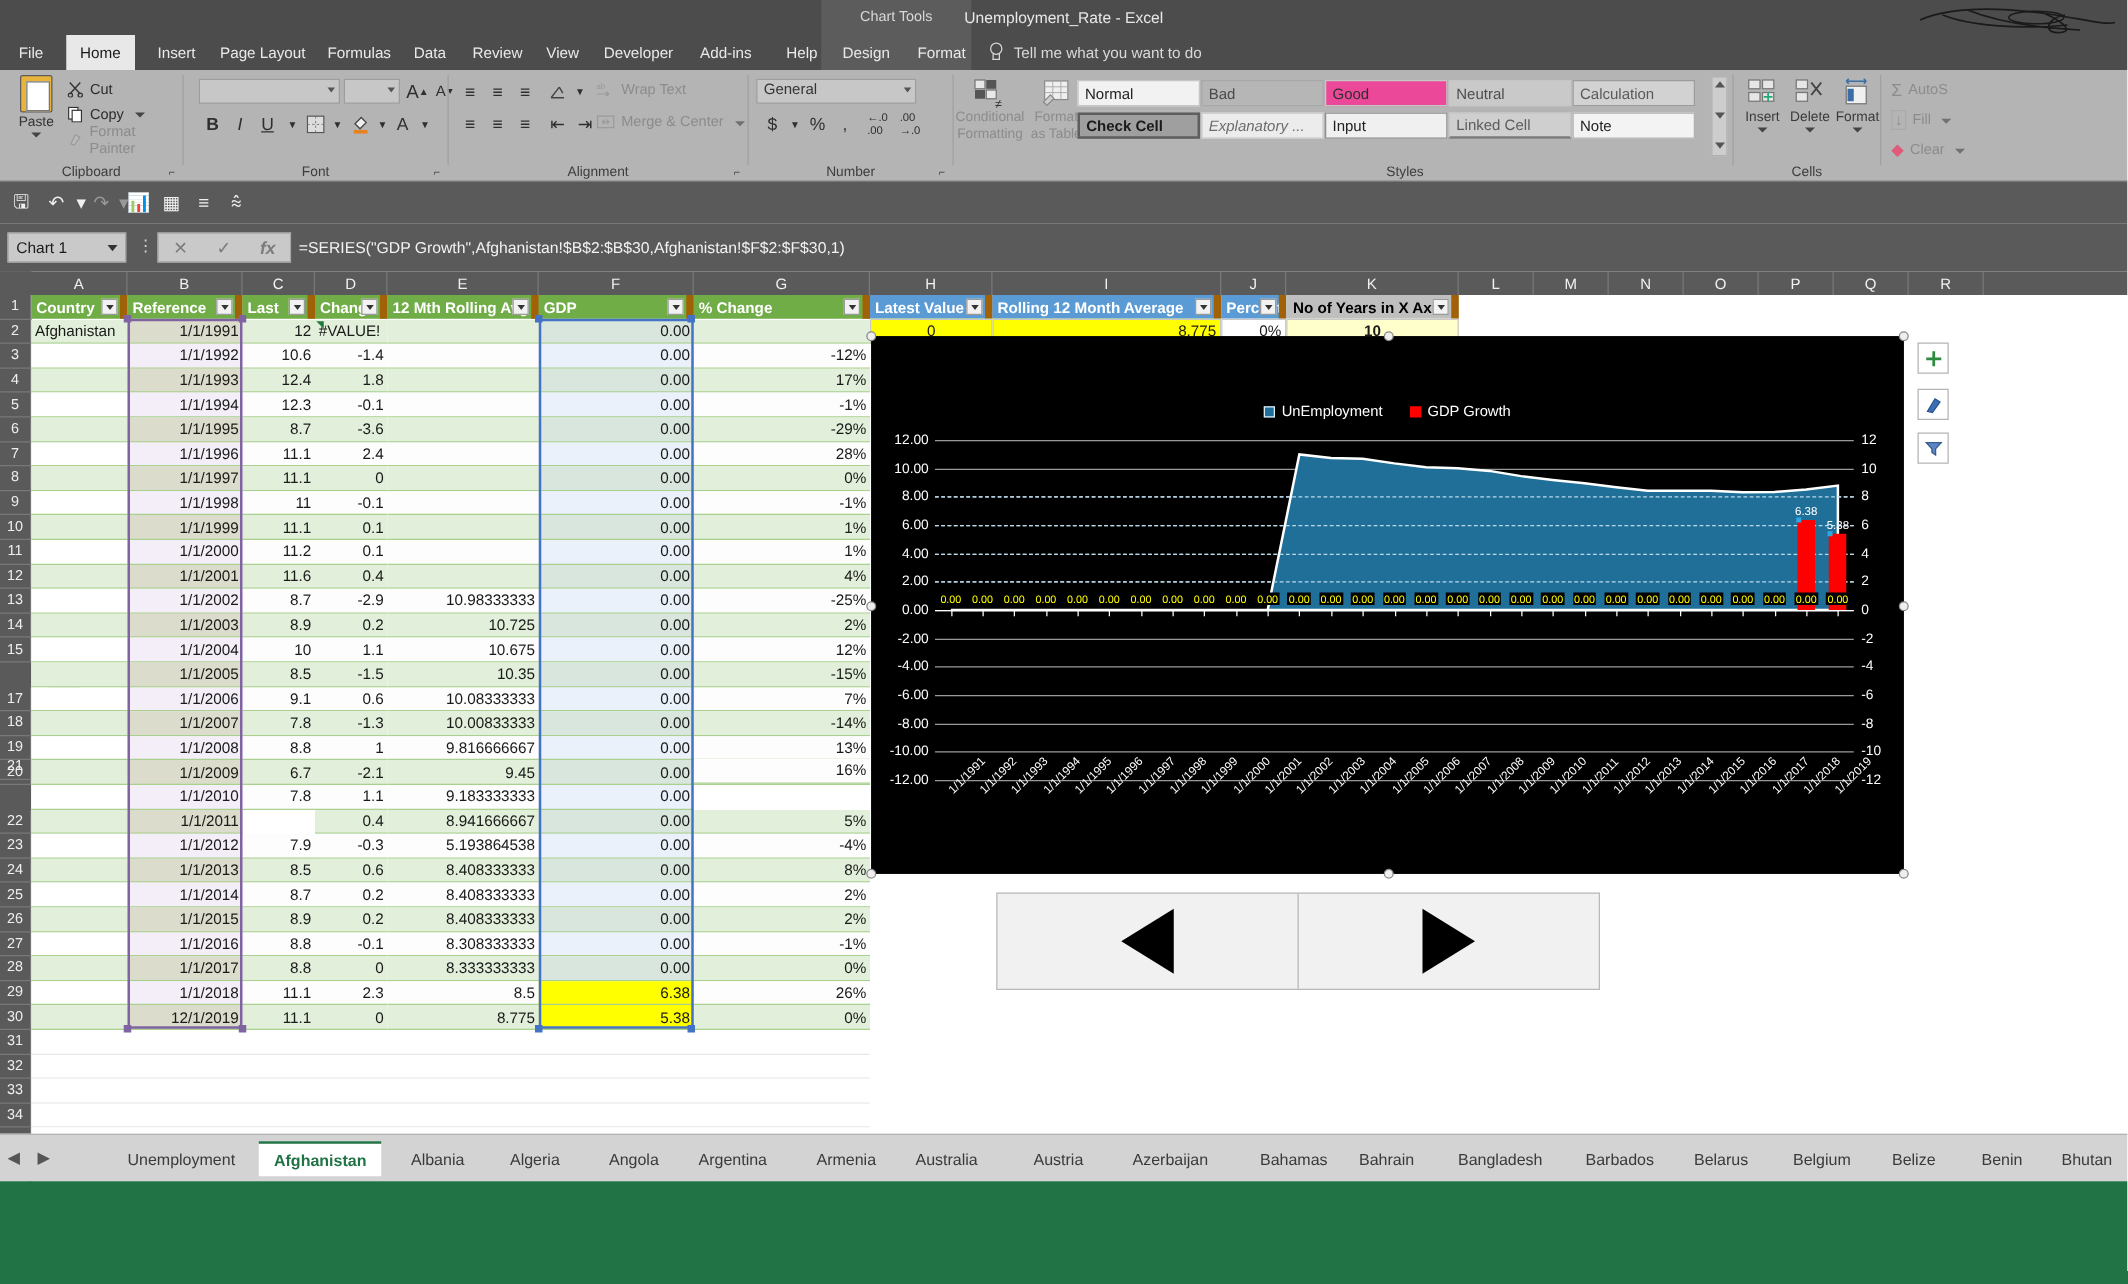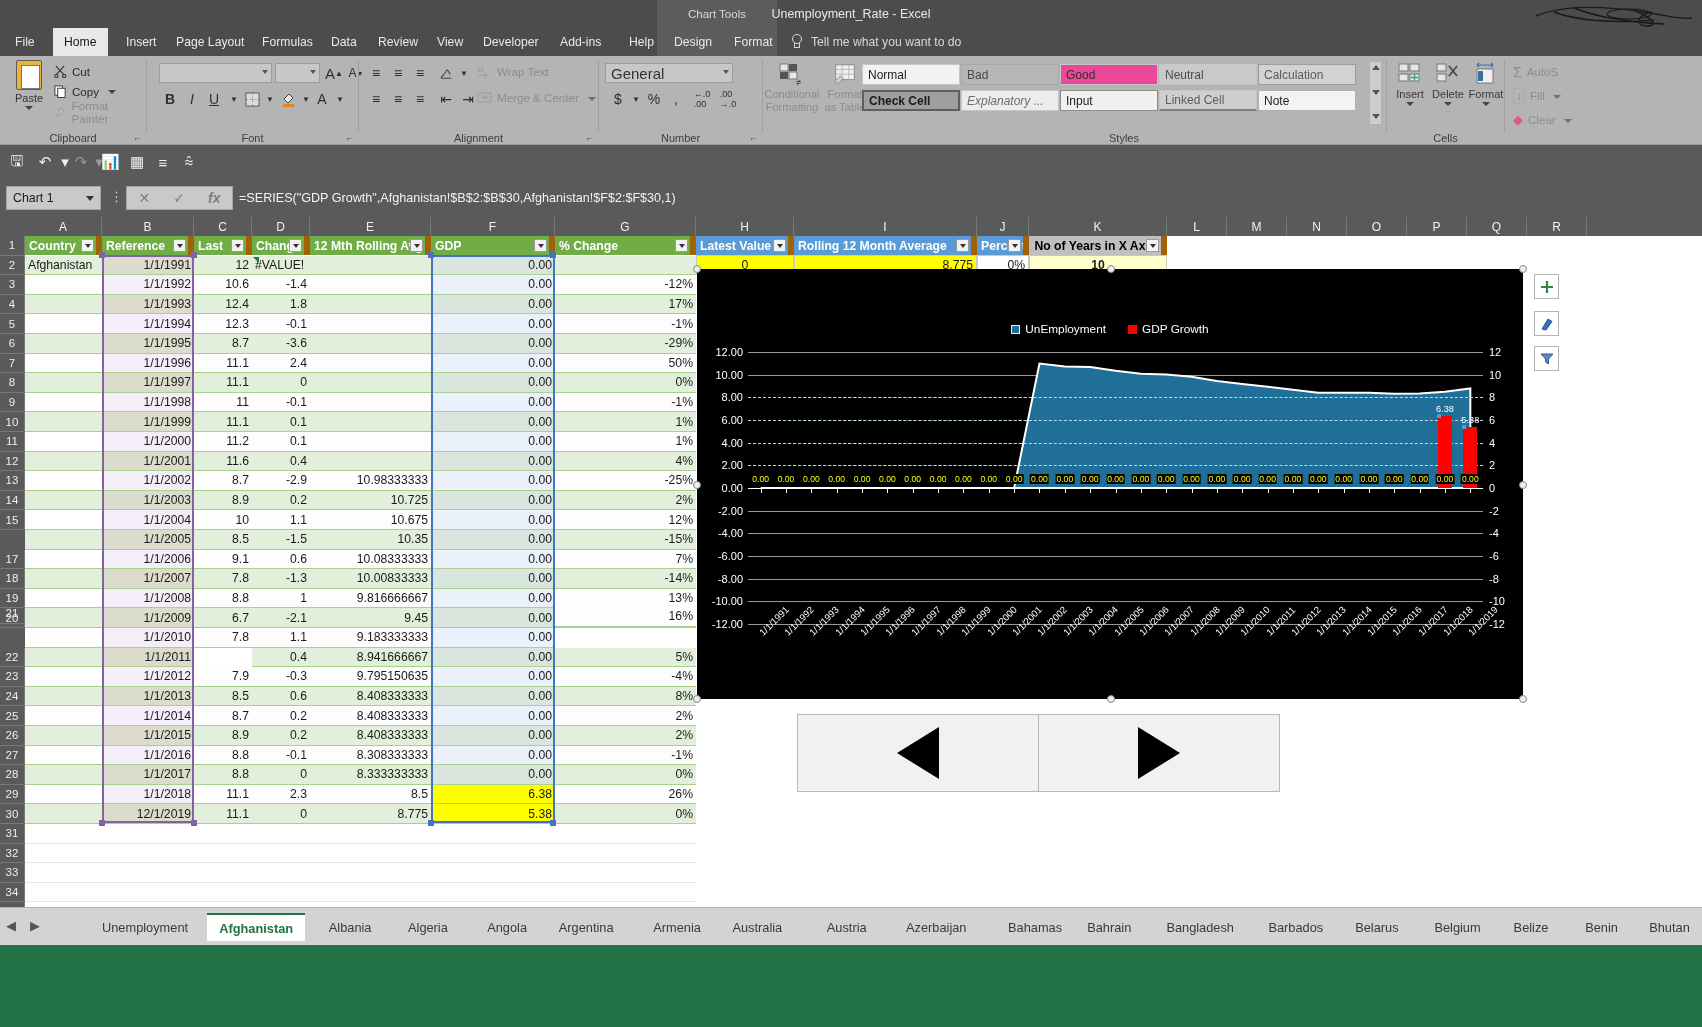--- a/index.html
+++ b/index.html
@@ -387,21 +387,21 @@
       </svg>
       <span>Merge &amp; Center</span>
       <span class="caret-d" style="margin-left:4px;opacity:.6"></span>
     </div>
     <div class="glabel">Alignment</div>
     <div class="dlg" style="right:6px;">⌐</div>
   </div>
   <div class="gsep" style="left:598px;"></div>
 
   <div class="rgroup" id="g-num">
-    <div class="fbox" style="left:6px; top:7px; width:128px; display:flex; align-items:flex-end; padding-left:5px; font-size:15px; color:#333;">
+    <div class="fbox" style="left:6px; top:7px; width:128px; display:flex; align-items:flex-start; padding-left:5px; font-size:12px; color:#333;">
       <span>General</span>
       <span class="cv"></span>
     </div>
     <div class="fbtn" style="left:8px; top:32px;">$</div>
     <div class="fbtn" style="left:26px; top:32px; font-size:8px;">▼</div>
     <div class="fbtn" style="left:44px; top:32px;">%</div>
     <div class="fbtn" style="left:66px; top:32px;">,</div>
     <div class="fbtn" style="left:92px; top:32px; font-size:9px;">←.0<br>.00</div>
     <div class="fbtn" style="left:118px; top:32px; font-size:9px;">.00<br>→.0</div>
     <div class="glabel">Number</div>
@@ -626,21 +626,21 @@
       <div class="cell r" style="left: 252px; top: 117px; width: 58px; background: rgb(226, 239, 218); border-bottom: 1px solid rgb(169, 208, 142);">-3.6</div>
       <div class="cell r" style="left: 310px; top: 117px; width: 121px; background: rgb(226, 239, 218); border-bottom: 1px solid rgb(169, 208, 142);"></div>
       <div class="cell r" style="left: 431px; top: 117px; width: 124px; background: rgb(217, 230, 222); border-bottom: 1px solid rgb(169, 208, 142);">0.00</div>
       <div class="cell r" style="left: 555px; top: 117px; width: 141px; background: rgb(226, 239, 218); border-bottom: 1px solid rgb(169, 208, 142);">-29%</div>
       <div class="cell" style="left: 25px; top: 136.6px; width: 77px; background: rgb(255, 255, 255); border-bottom: 1px solid rgb(169, 208, 142);"></div>
       <div class="cell r" style="left: 102px; top: 136.6px; width: 92px; background: rgb(244, 238, 248); border-bottom: 1px solid rgb(169, 208, 142);">1/1/1996</div>
       <div class="cell r" style="left: 194px; top: 136.6px; width: 58px; background: rgb(253, 253, 253); border-bottom: 1px solid rgb(169, 208, 142);">11.1</div>
       <div class="cell r" style="left: 252px; top: 136.6px; width: 58px; background: rgb(253, 253, 253); border-bottom: 1px solid rgb(169, 208, 142);">2.4</div>
       <div class="cell r" style="left: 310px; top: 136.6px; width: 121px; background: rgb(253, 253, 253); border-bottom: 1px solid rgb(169, 208, 142);"></div>
       <div class="cell r" style="left: 431px; top: 136.6px; width: 124px; background: rgb(234, 241, 251); border-bottom: 1px solid rgb(169, 208, 142);">0.00</div>
-      <div class="cell r" style="left: 555px; top: 136.6px; width: 141px; background: rgb(253, 253, 253); border-bottom: 1px solid rgb(169, 208, 142);">50%</div>
+      <div class="cell r" style="left: 555px; top: 136.6px; width: 141px; background: rgb(253, 253, 253); border-bottom: 1px solid rgb(169, 208, 142);">28%</div>
       <div class="cell" style="left: 25px; top: 156.2px; width: 77px; background: rgb(226, 239, 218); border-bottom: 1px solid rgb(169, 208, 142);"></div>
       <div class="cell r" style="left: 102px; top: 156.2px; width: 92px; background: rgb(220, 220, 204); border-bottom: 1px solid rgb(169, 208, 142);">1/1/1997</div>
       <div class="cell r" style="left: 194px; top: 156.2px; width: 58px; background: rgb(226, 239, 218); border-bottom: 1px solid rgb(169, 208, 142);">11.1</div>
       <div class="cell r" style="left: 252px; top: 156.2px; width: 58px; background: rgb(226, 239, 218); border-bottom: 1px solid rgb(169, 208, 142);">0</div>
       <div class="cell r" style="left: 310px; top: 156.2px; width: 121px; background: rgb(226, 239, 218); border-bottom: 1px solid rgb(169, 208, 142);"></div>
       <div class="cell r" style="left: 431px; top: 156.2px; width: 124px; background: rgb(217, 230, 222); border-bottom: 1px solid rgb(169, 208, 142);">0.00</div>
       <div class="cell r" style="left: 555px; top: 156.2px; width: 141px; background: rgb(226, 239, 218); border-bottom: 1px solid rgb(169, 208, 142);">0%</div>
       <div class="cell" style="left: 25px; top: 175.8px; width: 77px; background: rgb(255, 255, 255); border-bottom: 1px solid rgb(169, 208, 142);"></div>
       <div class="cell r" style="left: 102px; top: 175.8px; width: 92px; background: rgb(244, 238, 248); border-bottom: 1px solid rgb(169, 208, 142);">1/1/1998</div>
       <div class="cell r" style="left: 194px; top: 175.8px; width: 58px; background: rgb(253, 253, 253); border-bottom: 1px solid rgb(169, 208, 142);">11</div>
@@ -736,21 +736,21 @@
       <div class="cell r" style="left: 102px; top: 430.6px; width: 92px; background: rgb(220, 220, 204); border-bottom: 1px solid rgb(169, 208, 142);">1/1/2011</div>
       <div class="cell r" style="left: 194px; top: 430.6px; width: 58px; background: #f0abfc; border-bottom: 1px solid rgb(169, 208, 142); margin-top: 31px;">8.2</div>
       <div class="cell r" style="left: 252px; top: 430.6px; width: 58px; background: rgb(226, 239, 218); border-bottom: 1px solid rgb(169, 208, 142);">0.4</div>
       <div class="cell r" style="left: 310px; top: 430.6px; width: 121px; background: rgb(226, 239, 218); border-bottom: 1px solid rgb(169, 208, 142);">8.941666667</div>
       <div class="cell r" style="left: 431px; top: 430.6px; width: 124px; background: rgb(217, 230, 222); border-bottom: 1px solid rgb(169, 208, 142);">0.00</div>
       <div class="cell r" style="left: 555px; top: 430.6px; width: 141px; background: rgb(226, 239, 218); border-bottom: 1px solid rgb(169, 208, 142);">5%</div>
       <div class="cell" style="left: 25px; top: 450.2px; width: 77px; background: rgb(255, 255, 255); border-bottom: 1px solid rgb(169, 208, 142);"></div>
       <div class="cell r" style="left: 102px; top: 450.2px; width: 92px; background: rgb(244, 238, 248); border-bottom: 1px solid rgb(169, 208, 142);">1/1/2012</div>
       <div class="cell r" style="left: 194px; top: 450.2px; width: 58px; background: rgb(253, 253, 253); border-bottom: 1px solid rgb(169, 208, 142);">7.9</div>
       <div class="cell r" style="left: 252px; top: 450.2px; width: 58px; background: rgb(253, 253, 253); border-bottom: 1px solid rgb(169, 208, 142);">-0.3</div>
-      <div class="cell r" style="left: 310px; top: 450.2px; width: 121px; background: rgb(253, 253, 253); border-bottom: 1px solid rgb(169, 208, 142);">9.795150635</div>
+      <div class="cell r" style="left: 310px; top: 450.2px; width: 121px; background: rgb(253, 253, 253); border-bottom: 1px solid rgb(169, 208, 142);">5.193864538</div>
       <div class="cell r" style="left: 431px; top: 450.2px; width: 124px; background: rgb(234, 241, 251); border-bottom: 1px solid rgb(169, 208, 142);">0.00</div>
       <div class="cell r" style="left: 555px; top: 450.2px; width: 141px; background: rgb(253, 253, 253); border-bottom: 1px solid rgb(169, 208, 142);">-4%</div>
       <div class="cell" style="left: 25px; top: 469.8px; width: 77px; background: rgb(226, 239, 218); border-bottom: 1px solid rgb(169, 208, 142);"></div>
       <div class="cell r" style="left: 102px; top: 469.8px; width: 92px; background: rgb(220, 220, 204); border-bottom: 1px solid rgb(169, 208, 142);">1/1/2013</div>
       <div class="cell r" style="left: 194px; top: 469.8px; width: 58px; background: rgb(226, 239, 218); border-bottom: 1px solid rgb(169, 208, 142);">8.5</div>
       <div class="cell r" style="left: 252px; top: 469.8px; width: 58px; background: rgb(226, 239, 218); border-bottom: 1px solid rgb(169, 208, 142);">0.6</div>
       <div class="cell r" style="left: 310px; top: 469.8px; width: 121px; background: rgb(226, 239, 218); border-bottom: 1px solid rgb(169, 208, 142);">8.408333333</div>
       <div class="cell r" style="left: 431px; top: 469.8px; width: 124px; background: rgb(217, 230, 222); border-bottom: 1px solid rgb(169, 208, 142);">0.00</div>
       <div class="cell r" style="left: 555px; top: 469.8px; width: 141px; background: rgb(226, 239, 218); border-bottom: 1px solid rgb(169, 208, 142);">8%</div>
       <div class="cell" style="left: 25px; top: 489.4px; width: 77px; background: rgb(255, 255, 255); border-bottom: 1px solid rgb(169, 208, 142);"></div>

